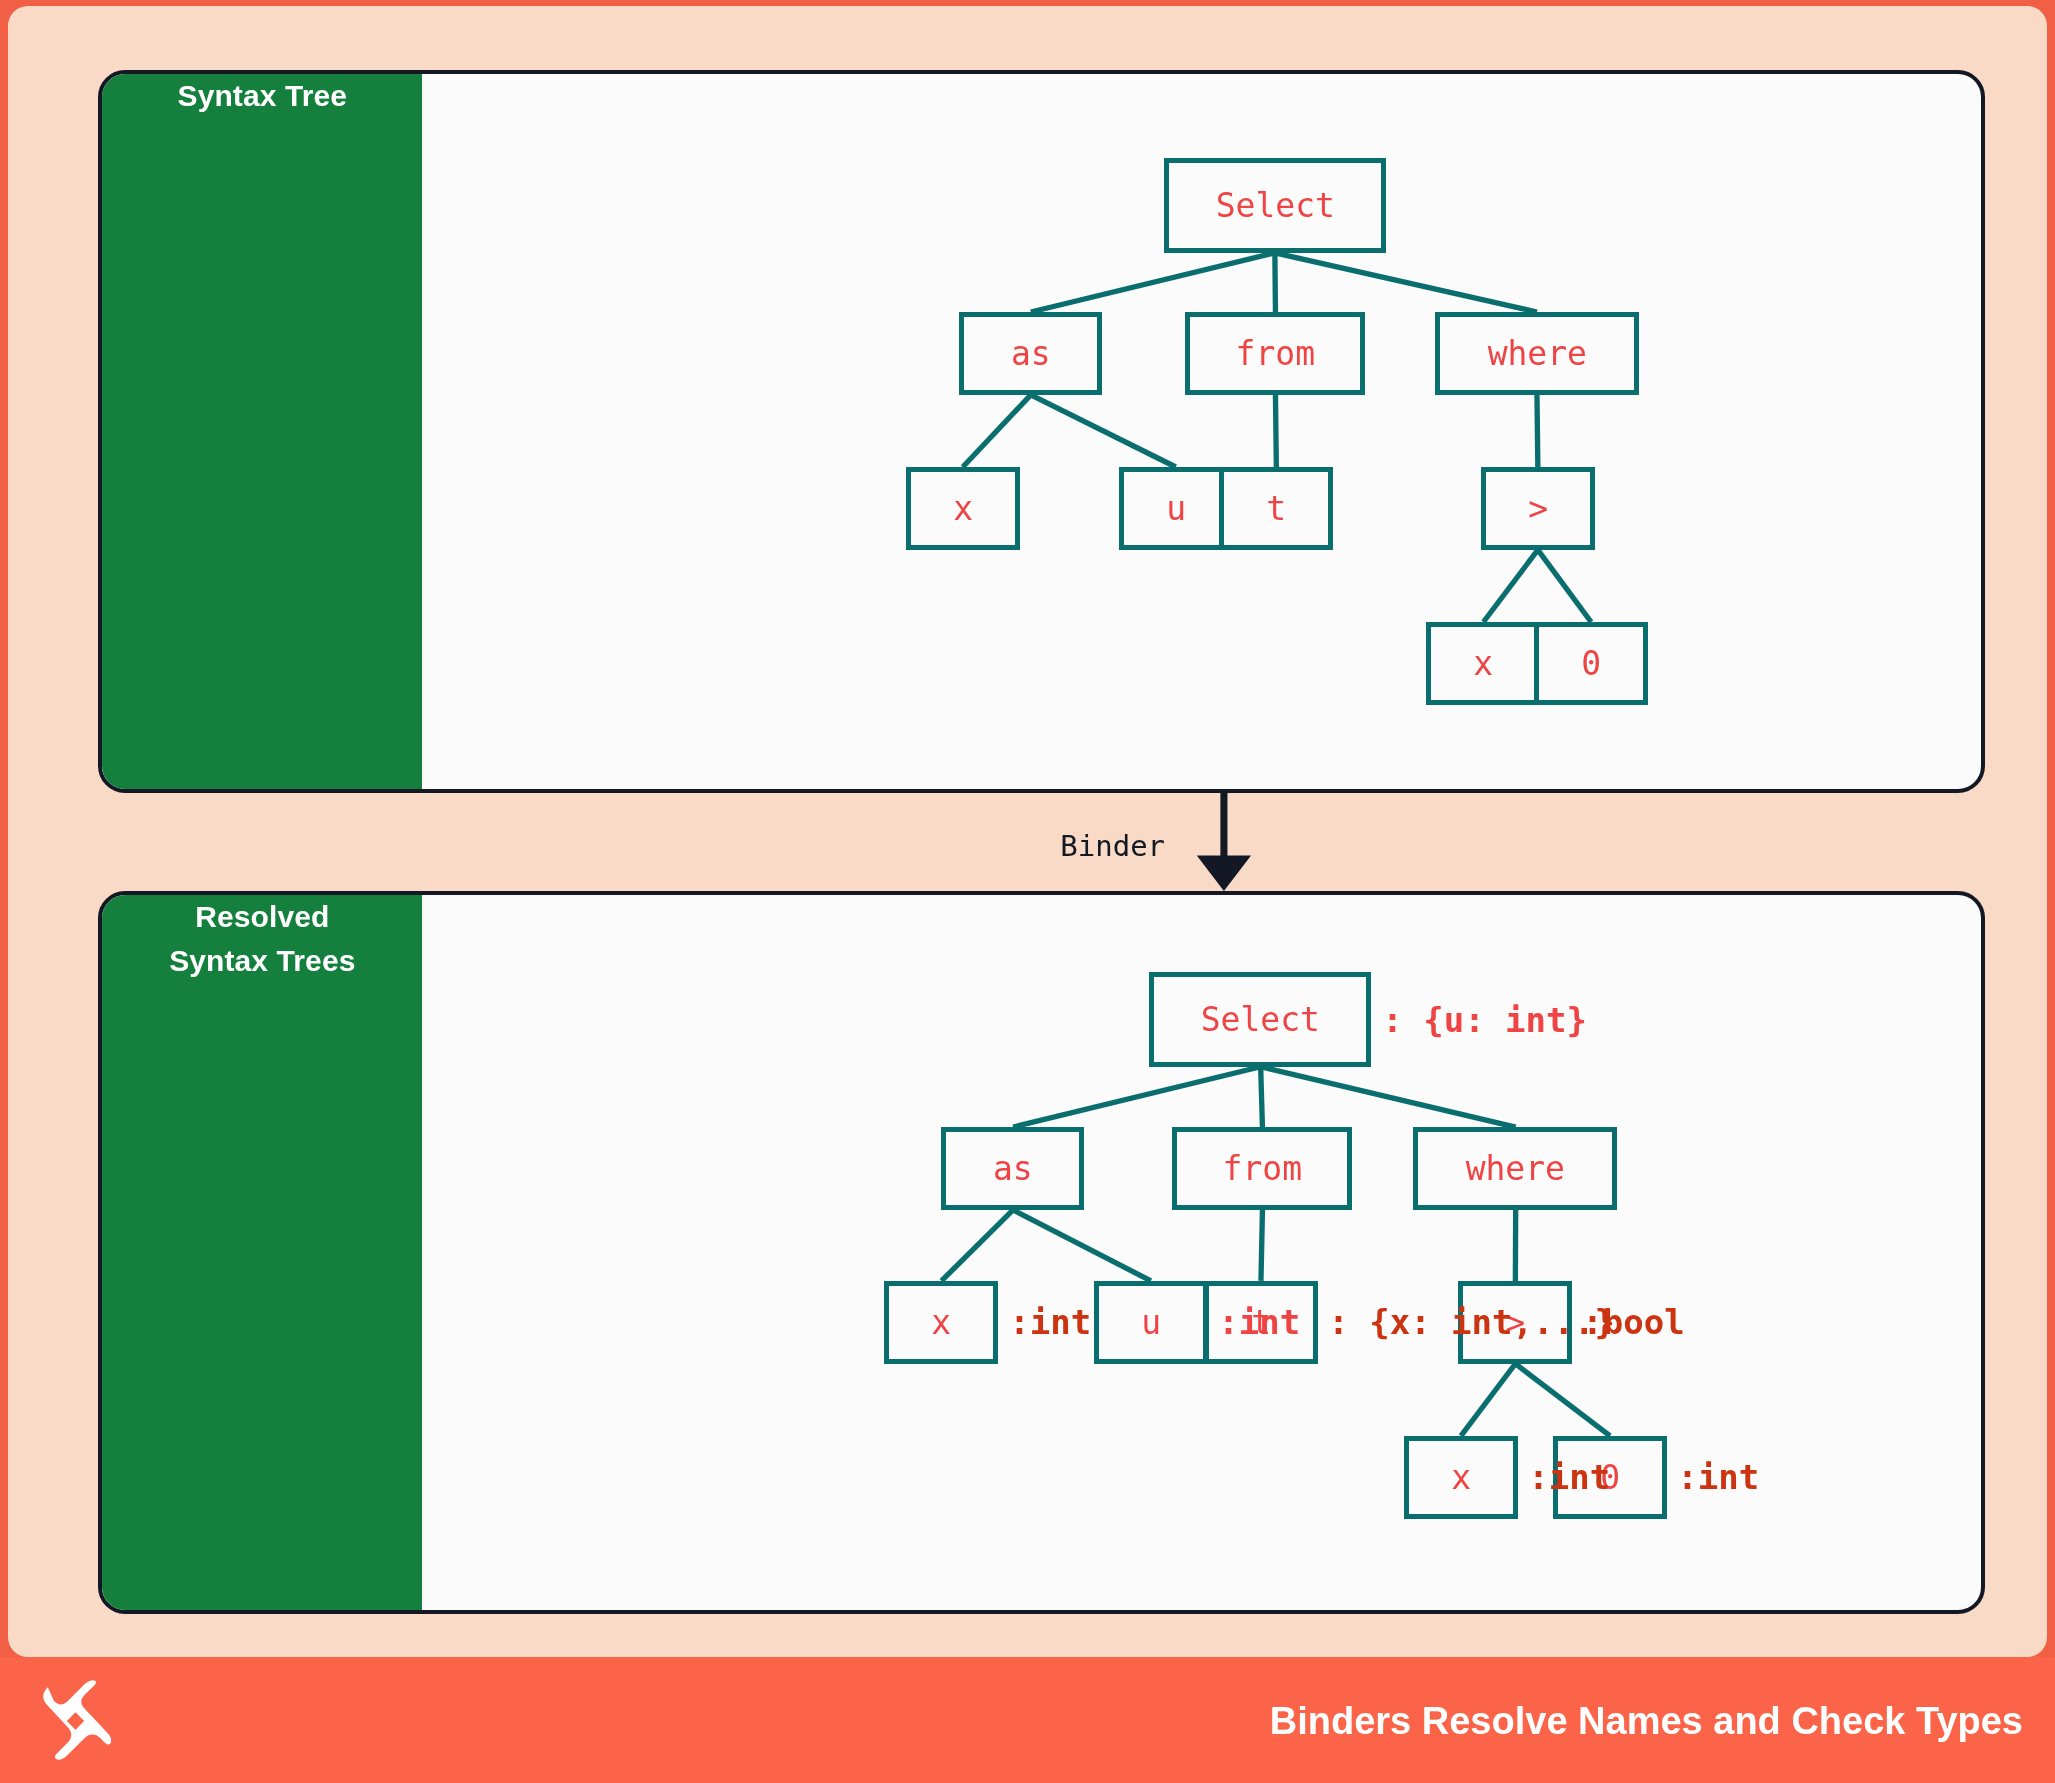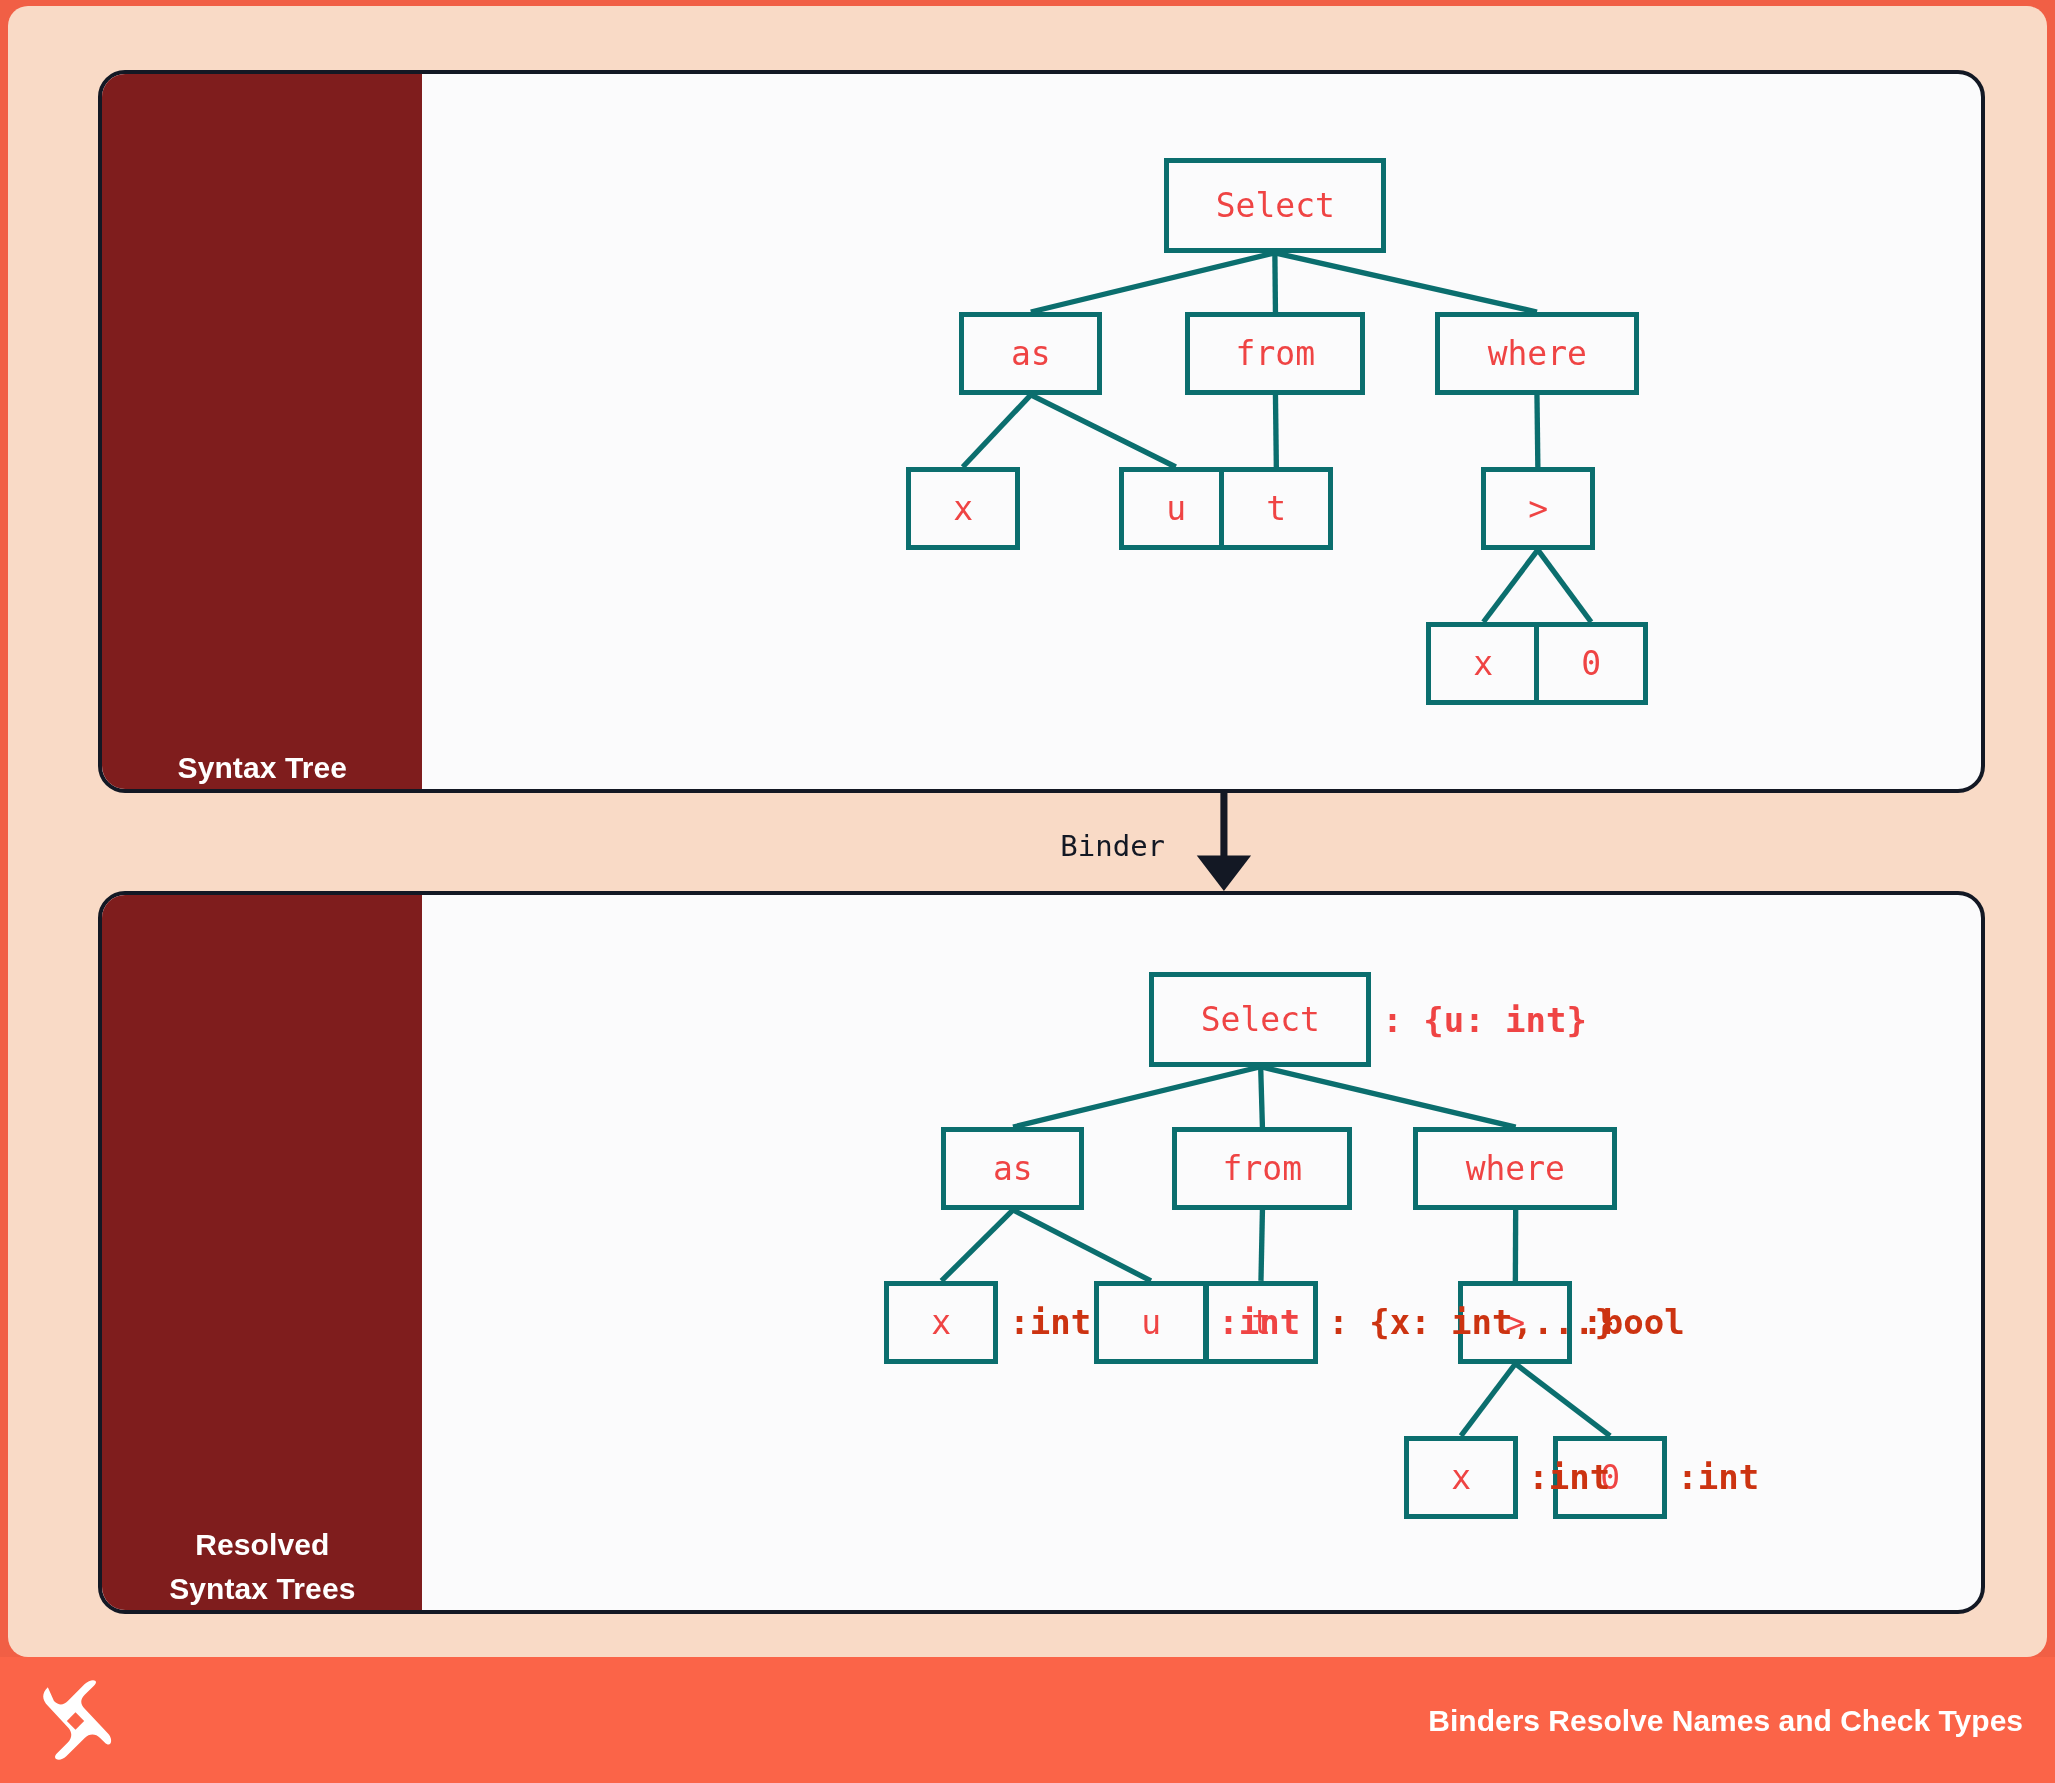--- a/index.html
+++ b/index.html
@@ -25,22 +25,22 @@
     background:#FBFBFC;
     border:4.1px solid #131824;
     border-radius:27px;
     overflow:hidden;
     box-sizing:border-box;
   }
   #panel-syntax-tree{ left:90px; top:64px; width:1887px; height:723px; }
   #panel-resolved{   left:90px; top:885px; width:1887px; height:723px; }
   .panel-sidebar{
     position:absolute;left:0;top:0;bottom:0;width:320px;
-    background:#7f1d1d;
-    display:flex;align-items:flex-end;justify-content:center;
+    background:#15803d;
+    display:flex;align-items:flex-start;justify-content:center;
     text-align:center;
   }
   .panel-sidebar-label{
     color:#FFFFFF;font-size:30px;font-weight:700;line-height:1.45;
     letter-spacing:0.1px;
   }
   .panel-body{
     position:absolute;left:320px;top:0;right:0;bottom:0;
   }
   
@@ -76,21 +76,21 @@
     font-size:29px;color:#131824;
     left:1052px;top:817px;margin-top:6px;
   }
   
   .footer{
     position:absolute;left:0;top:1657px;width:2056px;height:127px;
     background:#FB6448;
   }
   .footer-title{
     position:absolute;right:33px;top:50%;transform:translateY(-50%);
-    color:#FFFFFF;font-size:30px;font-weight:700;white-space:nowrap;
+    color:#FFFFFF;font-size:38px;font-weight:700;white-space:nowrap;
   }
   .logo{
     position:absolute;left:37px;top:50%;transform:translateY(-50%);
     width:77px;height:83px;
   }
 </style>
 </head>
 <body>
 
 <div class="frame">

